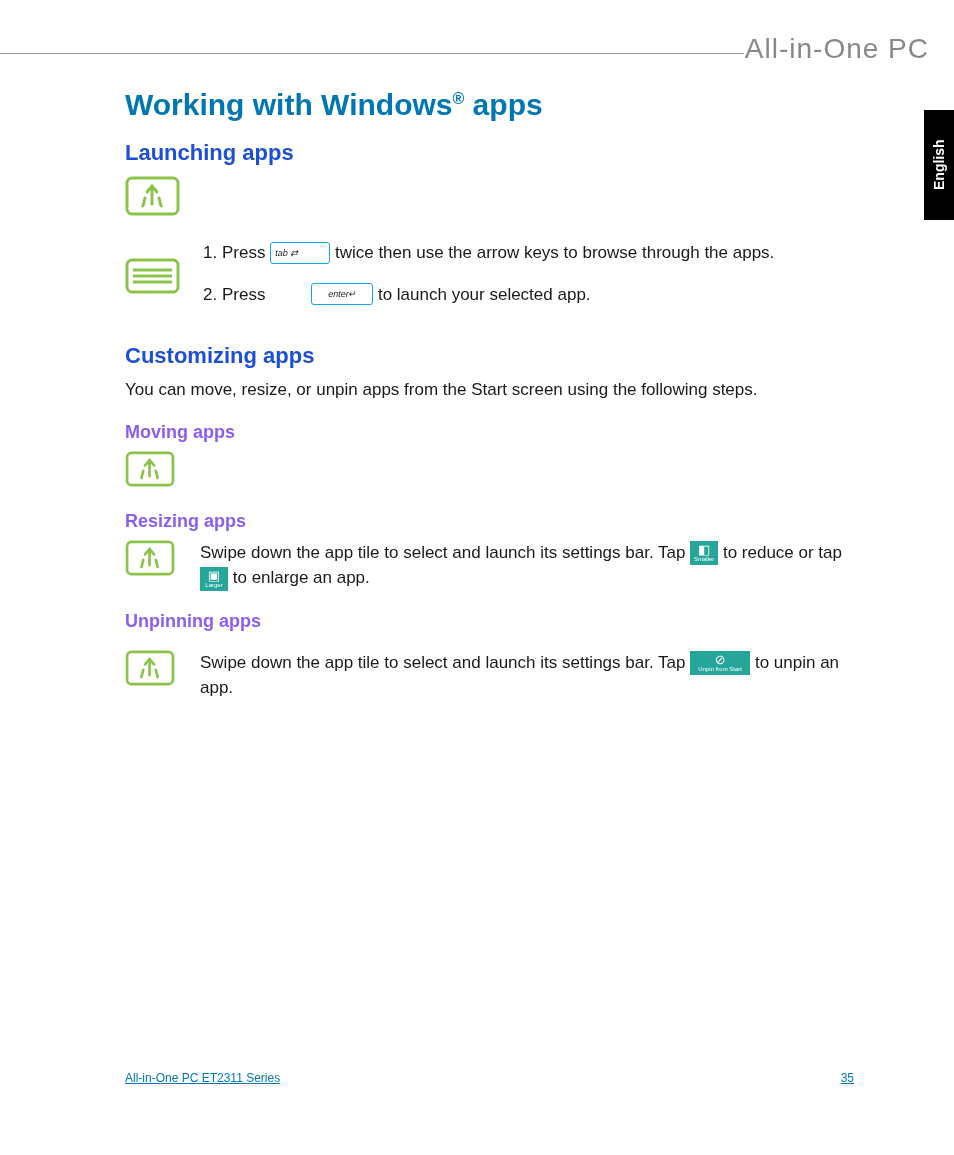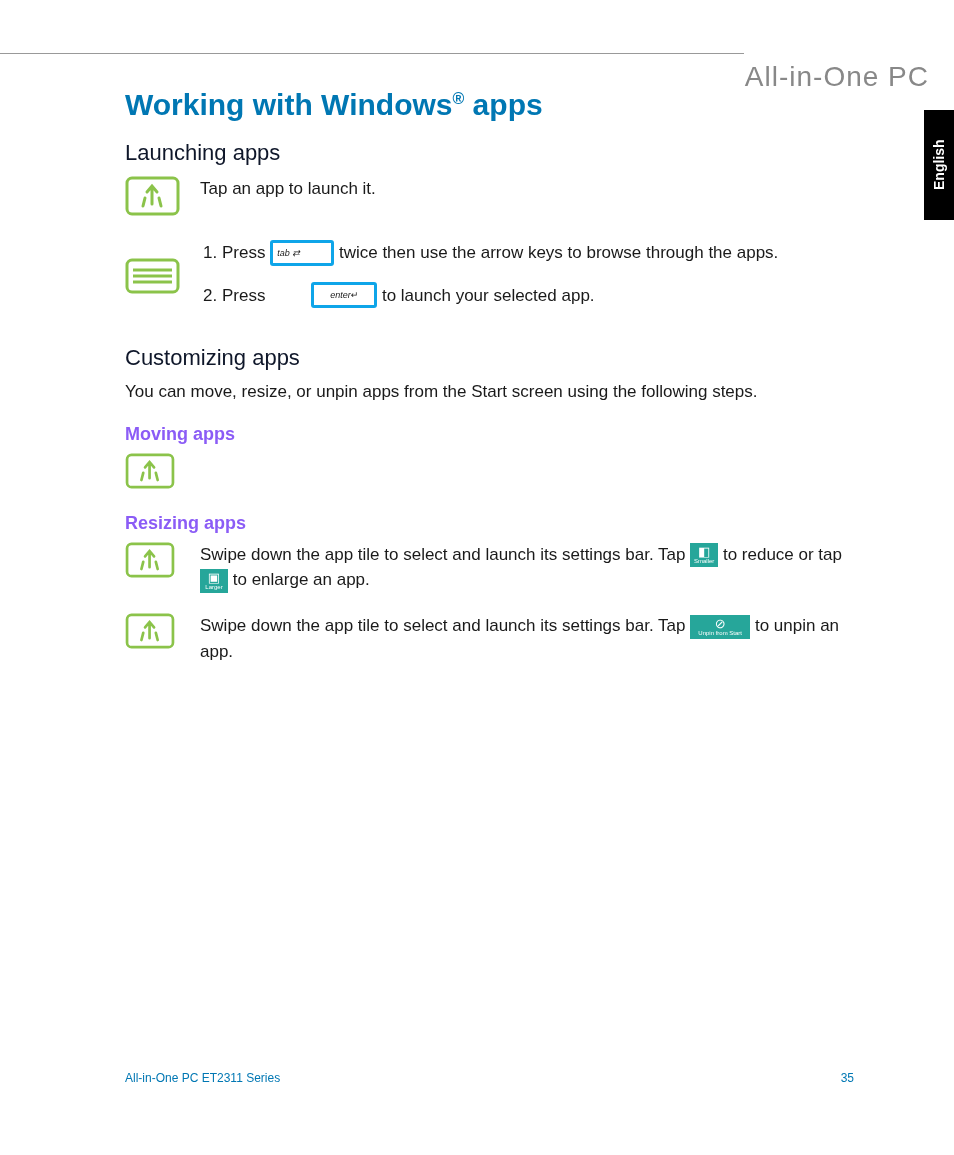--- a/index.html
+++ b/index.html
@@ -22,21 +22,20 @@
   }
   .product-brand {
     position: absolute;
     top: 33px;
     right: 25px;
     font-size: 28px;
     font-weight: 400;
     color: #888;
     letter-spacing: 1px;
     font-family: "Arial Narrow", Arial, sans-serif;
-    margin-top: 28px;
   }
   .lang-tab {
     position: absolute;
     right: 0;
     top: 110px;
     width: 30px;
     height: 110px;
     background: #000;
     color: #fff;
     writing-mode: vertical-rl;
@@ -55,23 +54,23 @@
     right: 80px;
   }
   h1 {
     color: #0077b3;
     font-size: 30px;
     font-weight: bold;
     margin: 0 0 8px 0;
   }
   h1 sup { font-size: 16px; vertical-align: super; }
   h2 {
-    color: #0f172a;
+    color: #1d4ed8;
     font-size: 22px;
-    font-weight: normal;
+    font-weight: bold;
     margin: 18px 0 10px 0;
   }
   h3 {
     color: #8b5cf6;
     font-size: 18px;
     font-weight: bold;
     margin: 20px 0 8px 0;
   }
   p { font-size: 17px; margin: 4px 0 14px 0; line-height: 1.35; }
   .row {
@@ -79,21 +78,21 @@
     align-items: flex-start;
     gap: 20px;
     margin: 8px 0 20px 0;
   }
   .icon-box { flex: 0 0 55px; }
   .row-text { flex: 1; font-size: 17px; line-height: 1.5; }
   ol { margin: 0; padding-left: 22px; }
   ol li { margin-bottom: 16px; }
   .key {
     display: inline-block;
-    border: 3px solid #0ea5e9;
+    border: 1px solid #0ea5e9;
     border-radius: 3px;
     min-width: 52px;
     height: 20px;
     vertical-align: middle;
     text-align: center;
     font-size: 9px;
     line-height: 20px;
     background: #fff;
     padding: 0 2px;
     position: relative;
@@ -119,20 +118,21 @@
   .inline-icon .lbl { font-size: 6px; display:block; }
   .footer {
     position: absolute;
     bottom: 70px;
     left: 125px;
     right: 100px;
     display: flex;
     justify-content: space-between;
     color: #0077b3;
     font-size: 12px;
+    text-decoration: underline;
   }
   
   .touch-icon, .kbd-icon { stroke: #8bc34a; fill: none; stroke-width: 3; }
 </style>
 </head>
 <body>
 
 <div class="top-rule"></div>
 <div class="product-brand">All-in-One PC</div>
 <div class="lang-tab">English</div>
@@ -145,21 +145,20 @@
 
   <h2>Launching apps</h2>
 
   <div class="row">
     <div class="icon-box">
       <svg width="55" height="40" viewBox="0 0 55 40">
         <rect class="touch-icon" x="2" y="2" width="51" height="36" rx="5"></rect>
         <path class="touch-icon" d="M27 28 L27 12 M22 16 L27 10 L32 16 M20 22 L18 30 M34 22 L36 30" stroke-linecap="round"></path>
       </svg>
     </div>
-    <div class="row-text">Tap an app to launch it.</div>
   </div>
 
   <div class="row">
     <div class="icon-box" style="padding-top:18px;">
       <svg width="55" height="36" viewBox="0 0 55 36">
         <rect class="kbd-icon" x="2" y="2" width="51" height="32" rx="5"></rect>
         <line class="kbd-icon" x1="8" y1="12" x2="47" y2="12"></line>
         <line class="kbd-icon" x1="8" y1="18" x2="47" y2="18"></line>
         <line class="kbd-icon" x1="8" y1="24" x2="47" y2="24"></line>
       </svg>
@@ -203,20 +202,21 @@
     </div>
     <div class="row-text">
       <span>Swipe down the app tile to select and launch its settings bar. Tap </span>
       <span class="inline-icon"><span class="glyph">◧</span><span class="lbl">Smaller</span></span>
       <span> to reduce or tap </span>
       <span class="inline-icon"><span class="glyph">▣</span><span class="lbl">Larger</span></span>
       <span> to enlarge an app.</span>
     </div>
   </div>
 
+  <h3>Unpinning apps</h3>
   <div class="row" style="margin-top:18px;">
     <div class="icon-box">
       <svg width="50" height="36" viewBox="0 0 55 40">
         <rect class="touch-icon" x="2" y="2" width="51" height="36" rx="5"></rect>
         <path class="touch-icon" d="M27 28 L27 12 M22 16 L27 10 L32 16 M20 22 L18 30 M34 22 L36 30" stroke-linecap="round"></path>
       </svg>
     </div>
     <div class="row-text">
       <span>Swipe down the app tile to select and launch its settings bar. Tap </span>
       <span class="inline-icon wide"><span class="glyph">⊘</span><span class="lbl">Unpin from Start</span></span>

